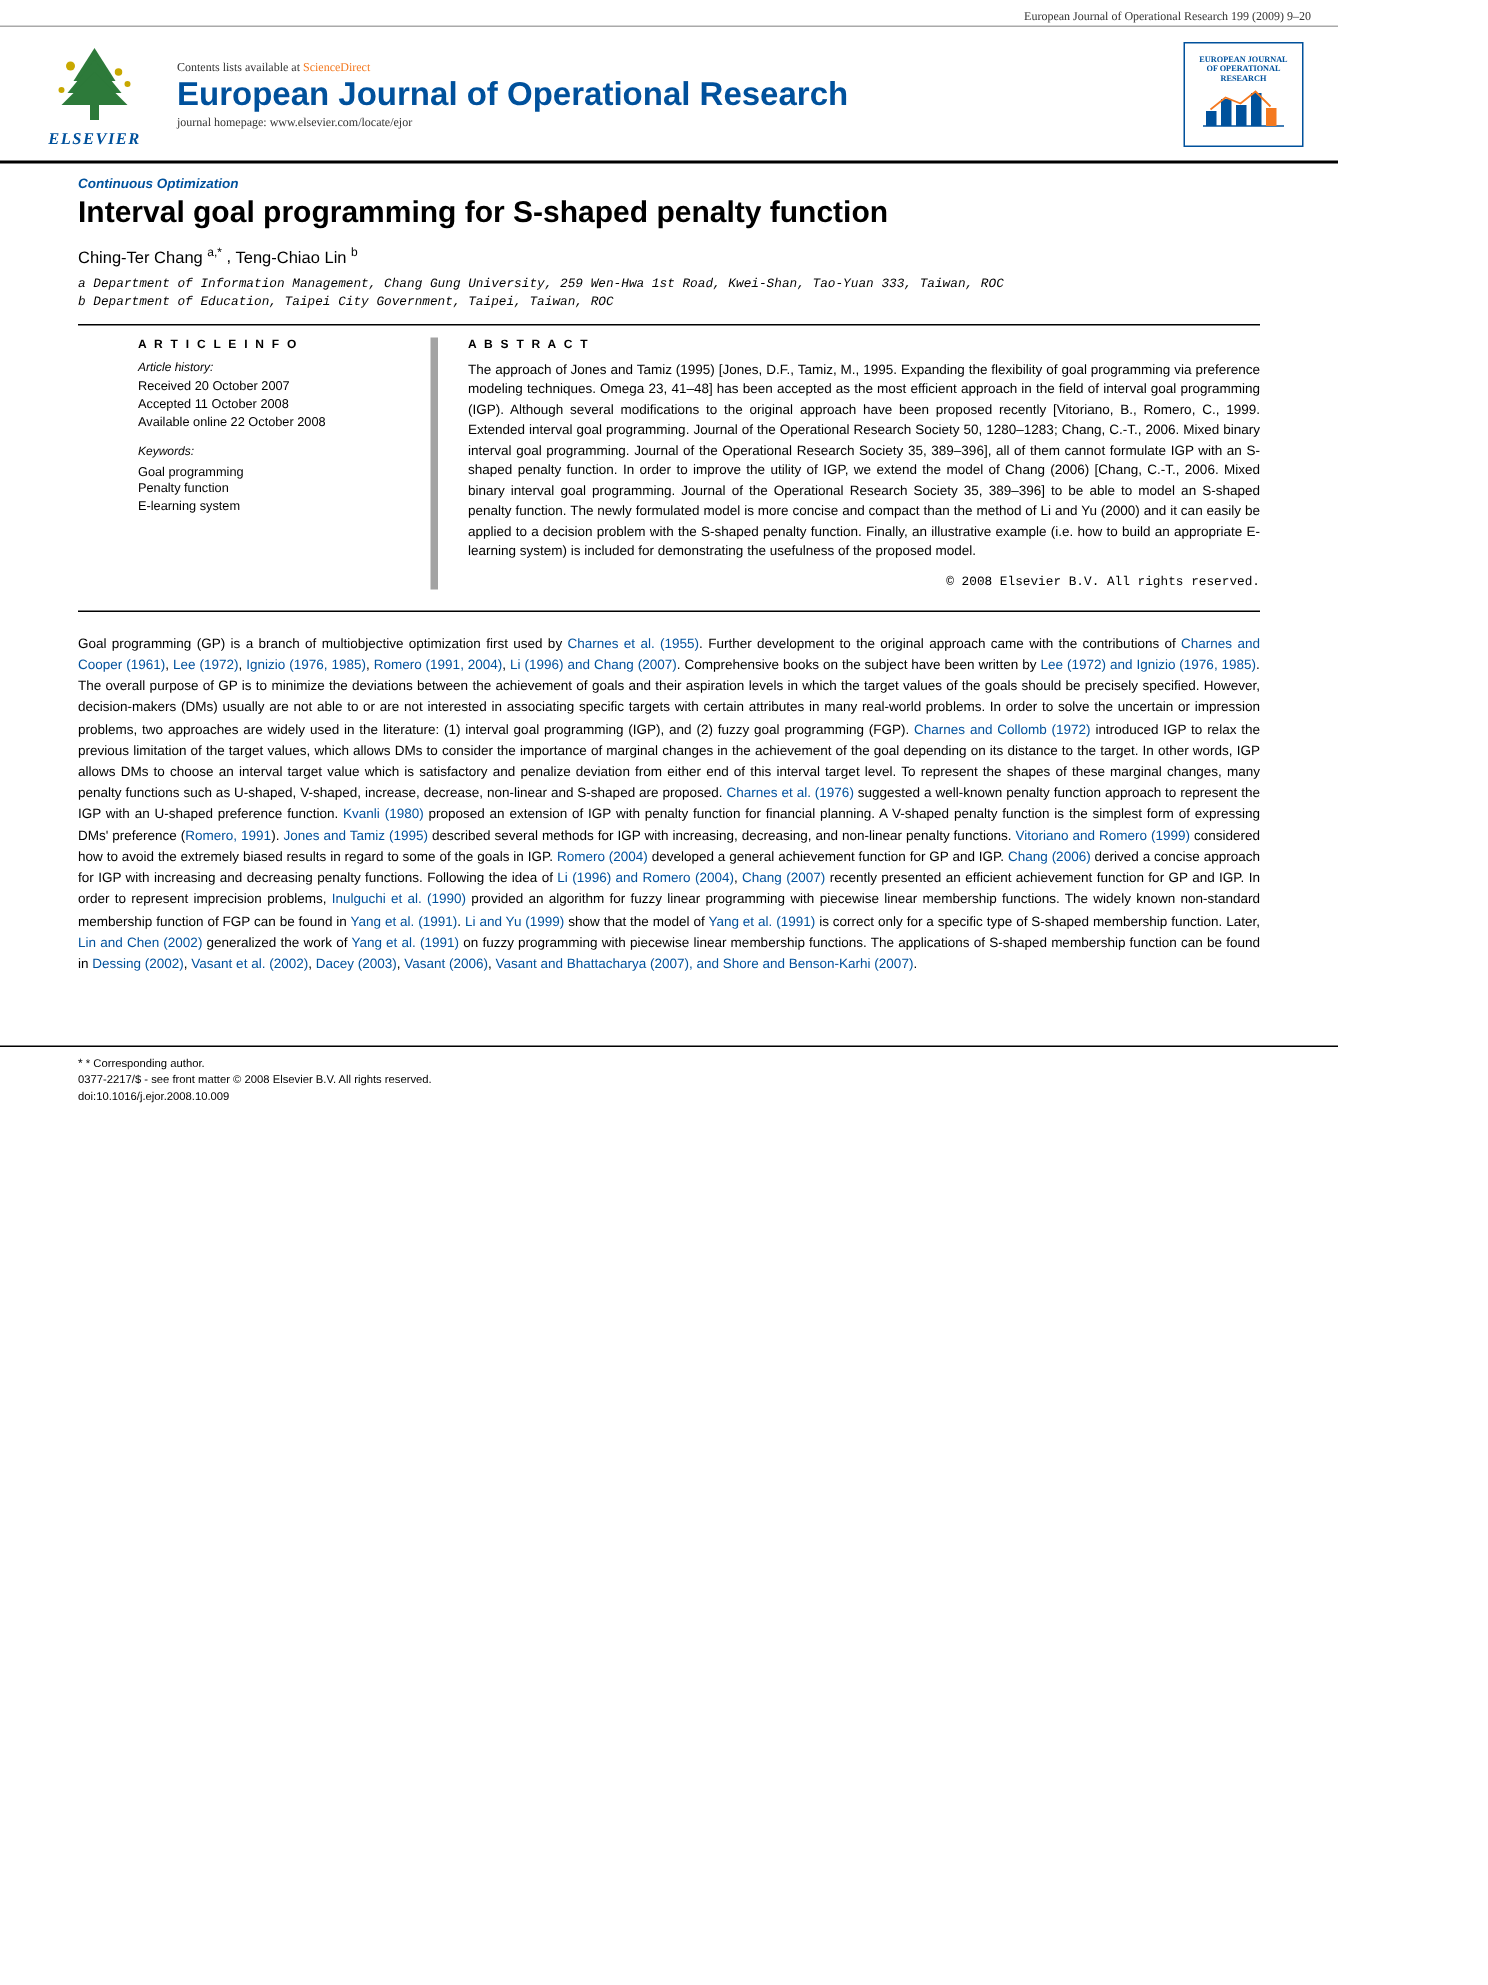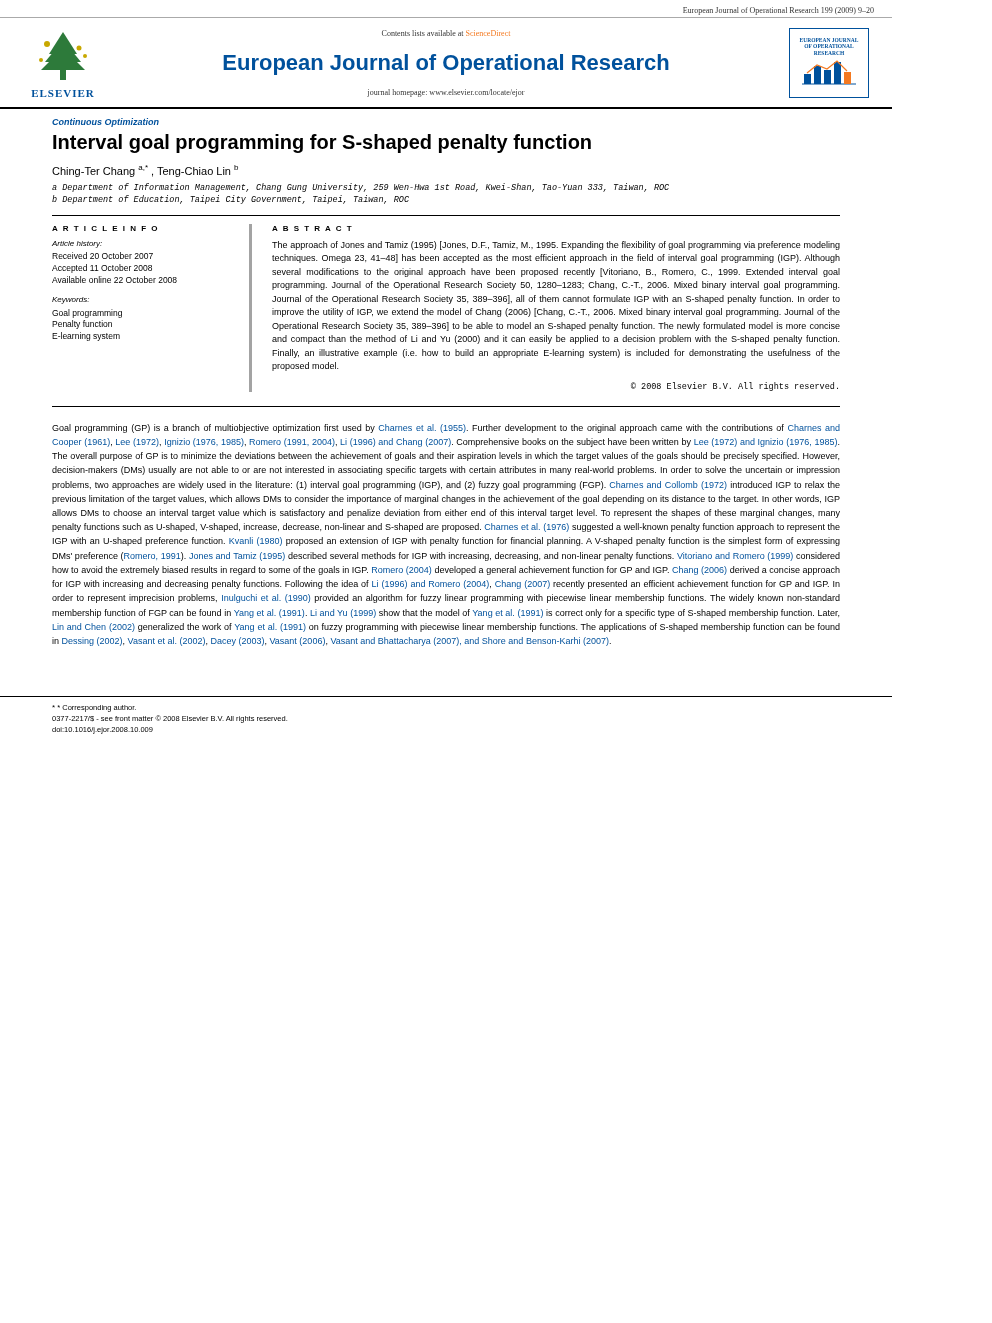--- a/index.html
+++ b/index.html
@@ -31,40 +31,41 @@
       border-bottom: 2px solid #000;
       padding: 8px 18px;
       gap: 10px;
     }
     .journal-header-left {
       width: 90px;
       display: flex;
       align-items: center;
       justify-content: center;
       flex-shrink: 0;
+      font-style: italic;
     }
     .elsevier-logo {
       display: flex;
       flex-direction: column;
       align-items: center;
     }
     .elsevier-text {
       font-size: 11px;
       font-weight: bold;
       color: #00519c;
       letter-spacing: 1px;
       margin-top: 3px;
     }
     .journal-header-center {
       flex: 1;
       display: flex;
       flex-direction: column;
-      align-items: center;
+      align-items: flex-start;
       justify-content: center;
-      gap: 12px;
+      gap: 1px;
     }
     .sciencedirect-line {
       font-size: 8px;
       color: #333;
     }
     .sciencedirect-link {
       color: #f47920;
       font-size: 8px;
     }
     .journal-title-header {
@@ -145,22 +146,23 @@
     .two-col {
       display: flex;
       gap: 20px;
       margin-bottom: 14px;
       border-top: 1px solid #000;
       padding-top: 8px;
     }
     .col-left {
       width: 200px;
       flex-shrink: 0;
-      border-right: 3px solid #a3a3a3;
+      border-right: 5px solid #a3a3a3;
       padding-right: 23px;
+      margin-left: 40px;
     }
     .col-right {
       flex: 1;
     }
     .col-section-title {
       font-size: 8px;
       font-weight: bold;
       letter-spacing: 1.5px;
       color: #000;
       margin-bottom: 6px;

